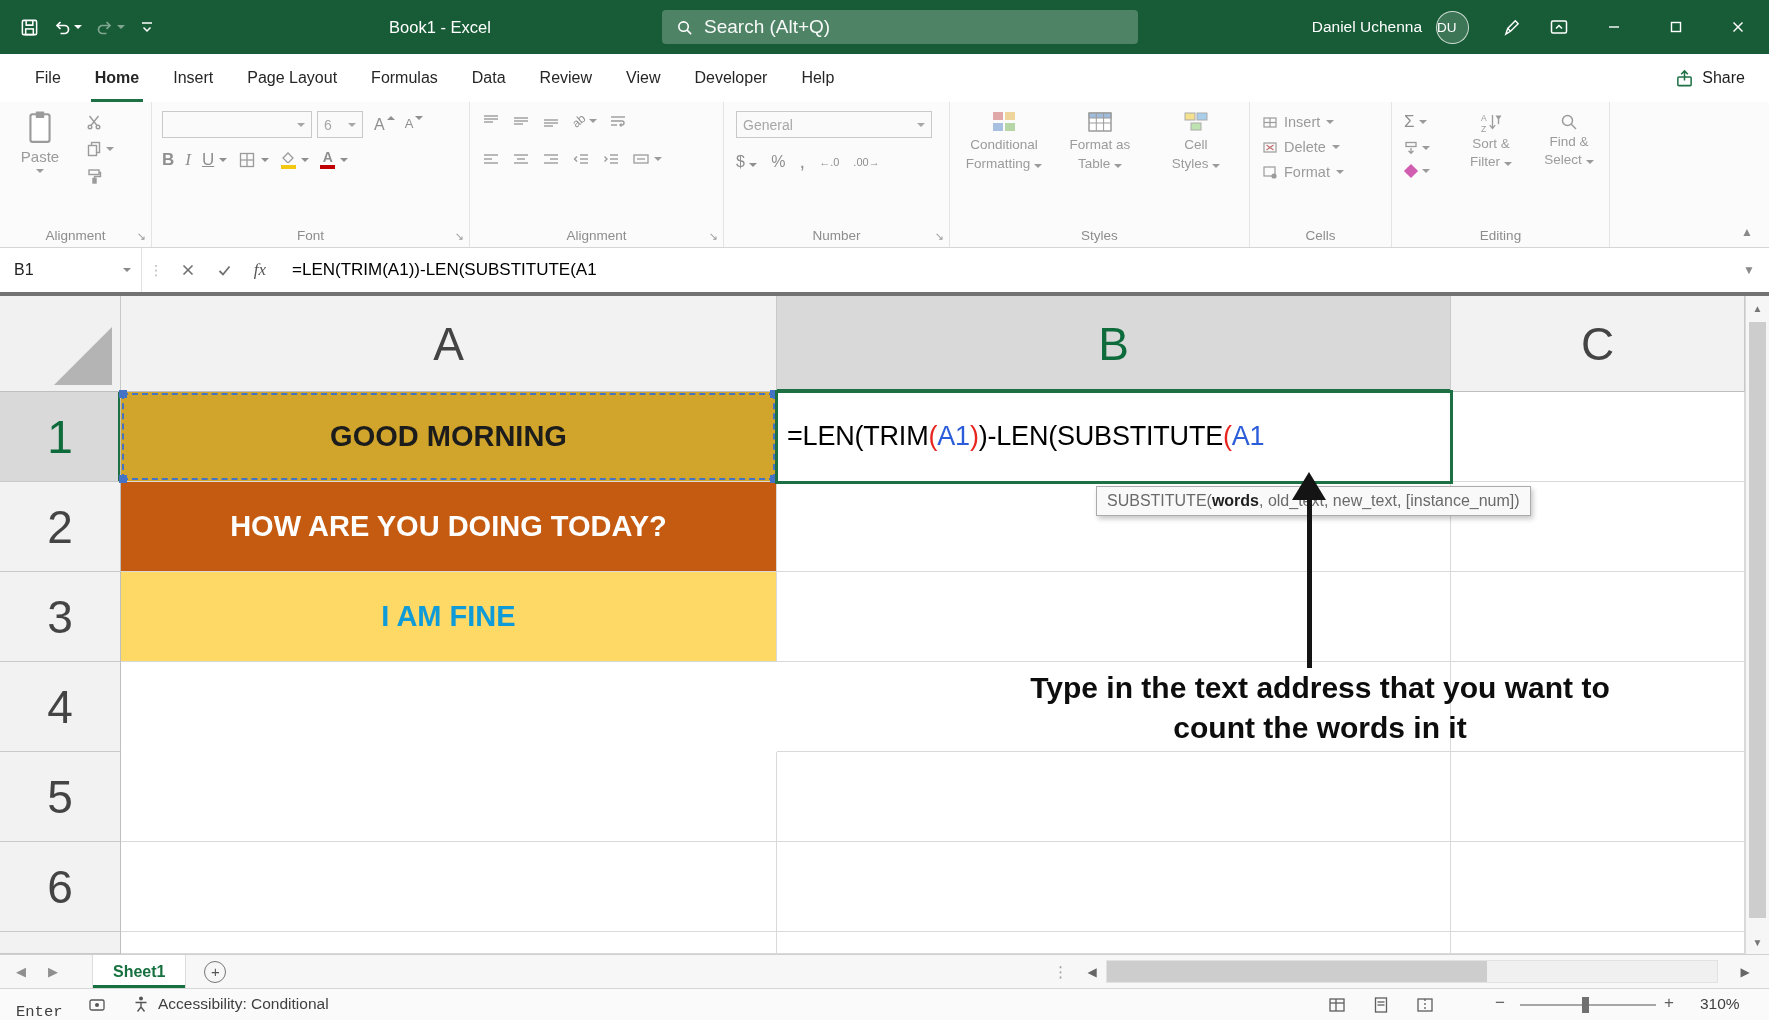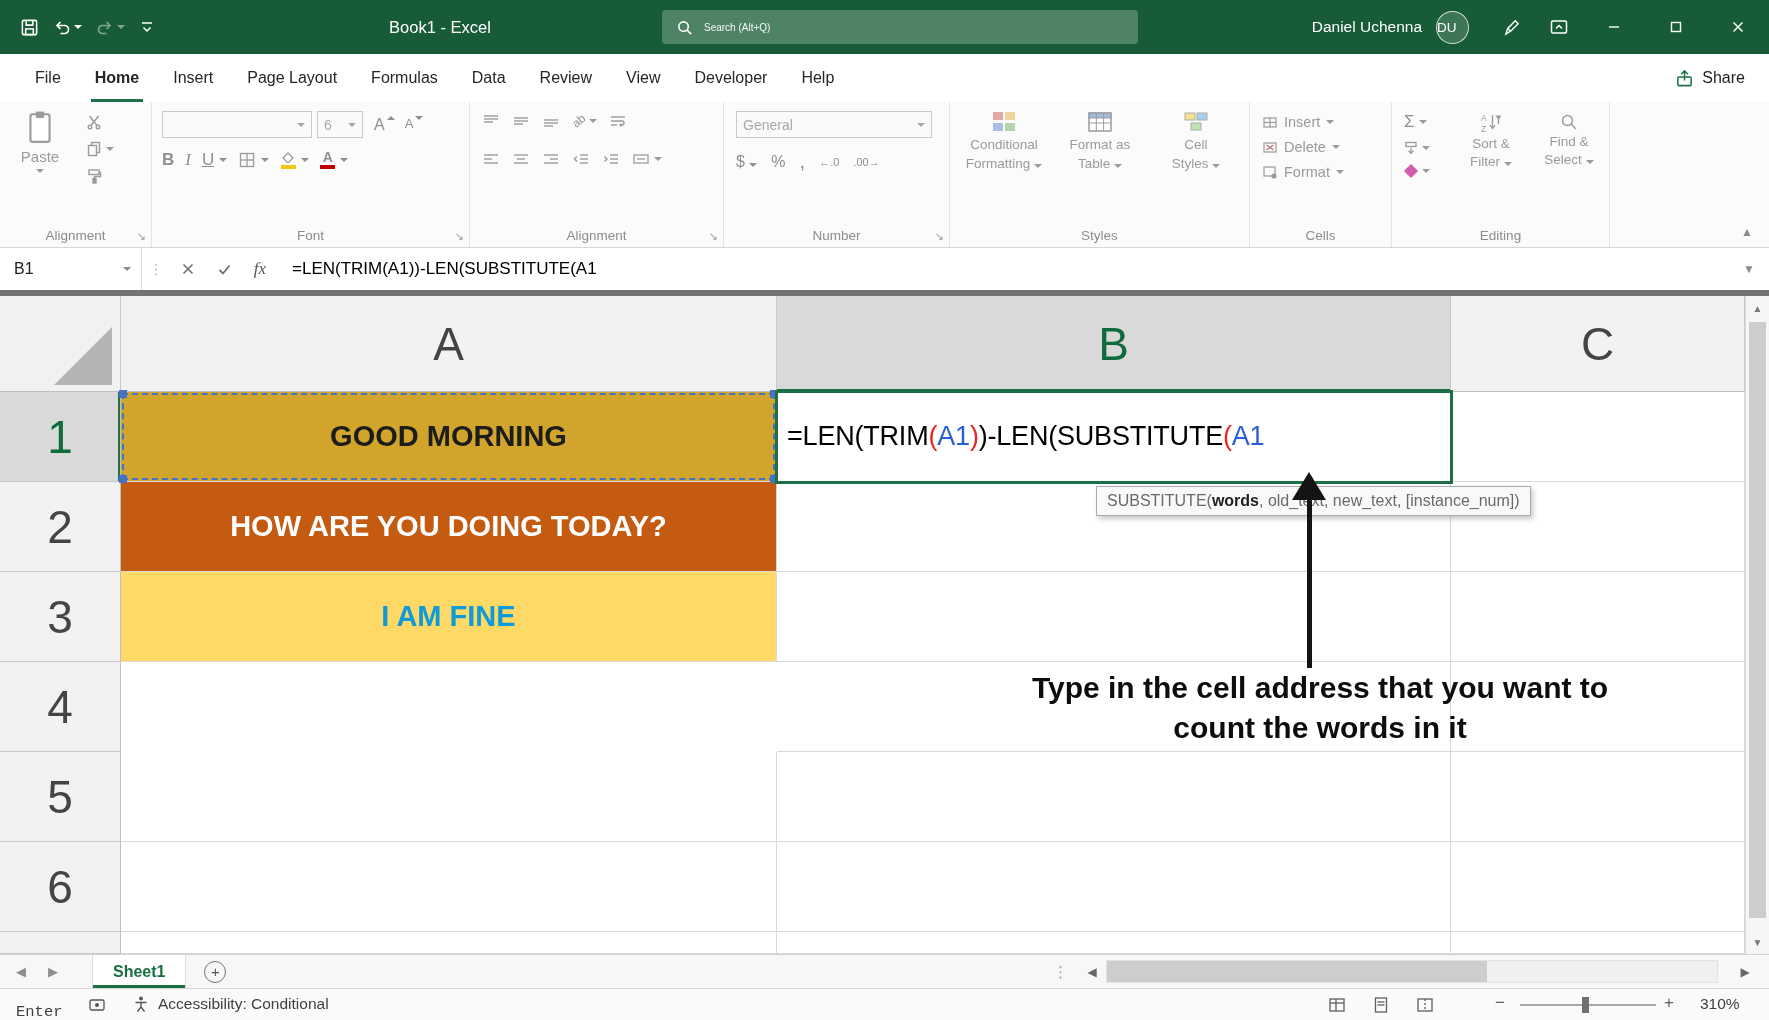--- a/index.html
+++ b/index.html
@@ -8,21 +8,21 @@
   svg.ic{display:block;}
 
   
   .titlebar{position:absolute;left:0;top:0;right:0;height:54px;background:#185C37;color:#fff;}
   .qat{position:absolute;left:14px;top:0;height:54px;display:flex;align-items:center;gap:2px;}
   .tbtn{height:36px;display:flex;align-items:center;justify-content:center;padding:0 6px;gap:3px;}
   .tbtn.dim{opacity:.45;}
   .cardn{width:0;height:0;border-left:4px solid transparent;border-right:4px solid transparent;border-top:4.5px solid currentColor;display:inline-block;}
   .carup{width:0;height:0;border-left:4px solid transparent;border-right:4px solid transparent;border-bottom:4.5px solid currentColor;display:inline-block;}
   .doc-title{position:absolute;left:330px;top:0;width:220px;height:54px;display:flex;align-items:center;justify-content:center;font-size:16.5px;}
-  .searchbox{position:absolute;left:662px;top:10px;width:476px;height:34px;background:rgba(255,255,255,.24);border-radius:4px;display:flex;align-items:center;padding-left:14px;gap:11px;font-size:10px;color:rgba(255,255,255,.95);}
+  .searchbox{position:absolute;left:662px;top:10px;width:476px;height:34px;background:rgba(255,255,255,.24);border-radius:4px;display:flex;align-items:center;padding-left:14px;gap:11px;font-size:19px;color:rgba(255,255,255,.95);}
   .tb-right{position:absolute;right:0;top:0;height:54px;display:flex;align-items:center;}
   .username{font-size:15.5px;margin-right:14px;}
   .avatar{width:33px;height:33px;border-radius:50%;background:rgba(255,255,255,.16);border:1.5px solid rgba(255,255,255,.75);display:flex;align-items:center;justify-content:flex-start;font-size:13.5px;margin-right:18px;}
   .tb-icon{width:48px;height:54px;display:flex;align-items:center;justify-content:center;}
   .winbtn{width:62px;height:54px;display:flex;align-items:center;justify-content:center;}
 
   
   .tabrow{position:absolute;left:0;top:54px;right:0;height:48px;background:#fff;display:flex;align-items:stretch;padding-left:18px;}
   .rtab{padding:0 17px;font-size:16px;color:#262626;display:flex;align-items:center;position:relative;}
   .rtab.active{font-weight:700;}
@@ -52,21 +52,21 @@
   .decbtn{font-size:11px;letter-spacing:0;}
   .styles-wrap{position:absolute;left:6px;top:8px;display:flex;}
   .style-btn{width:96px;display:flex;flex-direction:column;align-items:center;gap:3px;font-size:13.5px;color:#9b9b9b;line-height:16px;text-align:center;}
   .cells-wrap{position:absolute;left:12px;top:12px;display:flex;flex-direction:column;gap:9px;}
   .cellbtn{display:flex;align-items:center;gap:6px;font-size:14.5px;color:#9b9b9b;}
   .ed-col{position:absolute;left:12px;top:10px;display:flex;flex-direction:column;gap:9px;}
   .ed-big{position:absolute;top:10px;width:74px;display:flex;flex-direction:column;align-items:center;gap:2px;font-size:13.5px;color:#9b9b9b;line-height:16px;text-align:center;}
   .diamond{width:10px;height:10px;background:#D15DB0;transform:rotate(45deg);margin:2px;}
 
   
-  .fbar{position:absolute;left:0;top:248px;right:0;height:48px;background:#fff;border-bottom:6px solid #737373;display:flex;align-items:center;}
+  .fbar{position:absolute;left:0;top:248px;right:0;height:48px;background:#fff;border-bottom:4px solid #737373;display:flex;align-items:center;}
   .namebox{width:142px;height:100%;display:flex;align-items:center;padding-left:14px;font-size:16px;color:#222;position:relative;border-right:1px solid #E2E2E2;}
   .namebox .cardn{position:absolute;right:10px;color:#8a8a8a;}
   .fbar-dots{color:#b5b5b5;padding:0 7px;font-size:14px;}
   .fbtn{width:36px;display:flex;align-items:center;justify-content:center;color:#6b6b6b;}
   .fx{font-style:italic;font-family:"Liberation Serif",serif;font-size:17px;color:#555;}
   .fvalue{margin-left:14px;font-size:17px;color:#000;white-space:nowrap;}
   .fbar-chev{position:absolute;right:14px;color:#8a8a8a;font-size:12px;}
 
   
   .sheet{position:absolute;left:0;top:296px;width:1745px;height:658px;background:#fff;overflow:hidden;}
@@ -583,21 +583,21 @@
 
     <div class="tooltip">
       <span>SUBSTITUTE(</span>
         <b>words</b>
         <span>, old_text, new_text, [instance_num])</span>
     </div>
 
     <div class="arrow-head"></div>
     <div class="arrow-line"></div>
     <div class="ann">
-      <div>Type in the cell address that you want to</div>
+      <div>Type in the text address that you want to</div>
       <div>count the words in it</div>
     </div>
   </div>
 
   <div class="vscroll">
     <div class="vs-up">▲</div>
     <div class="vs-thumb"></div>
     <div class="vs-down">▼</div>
   </div>
 

